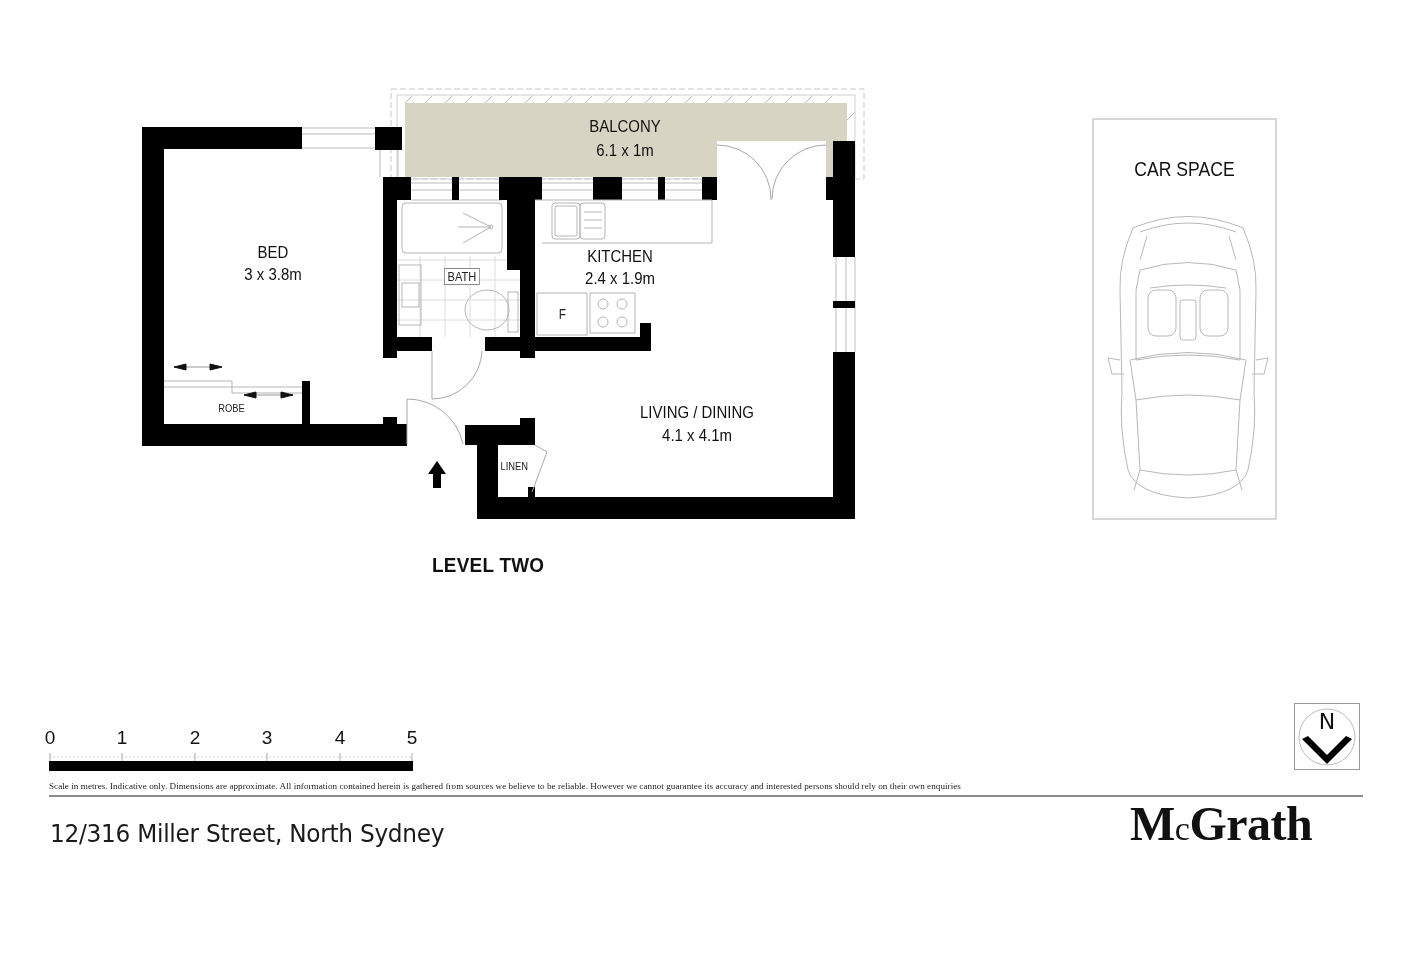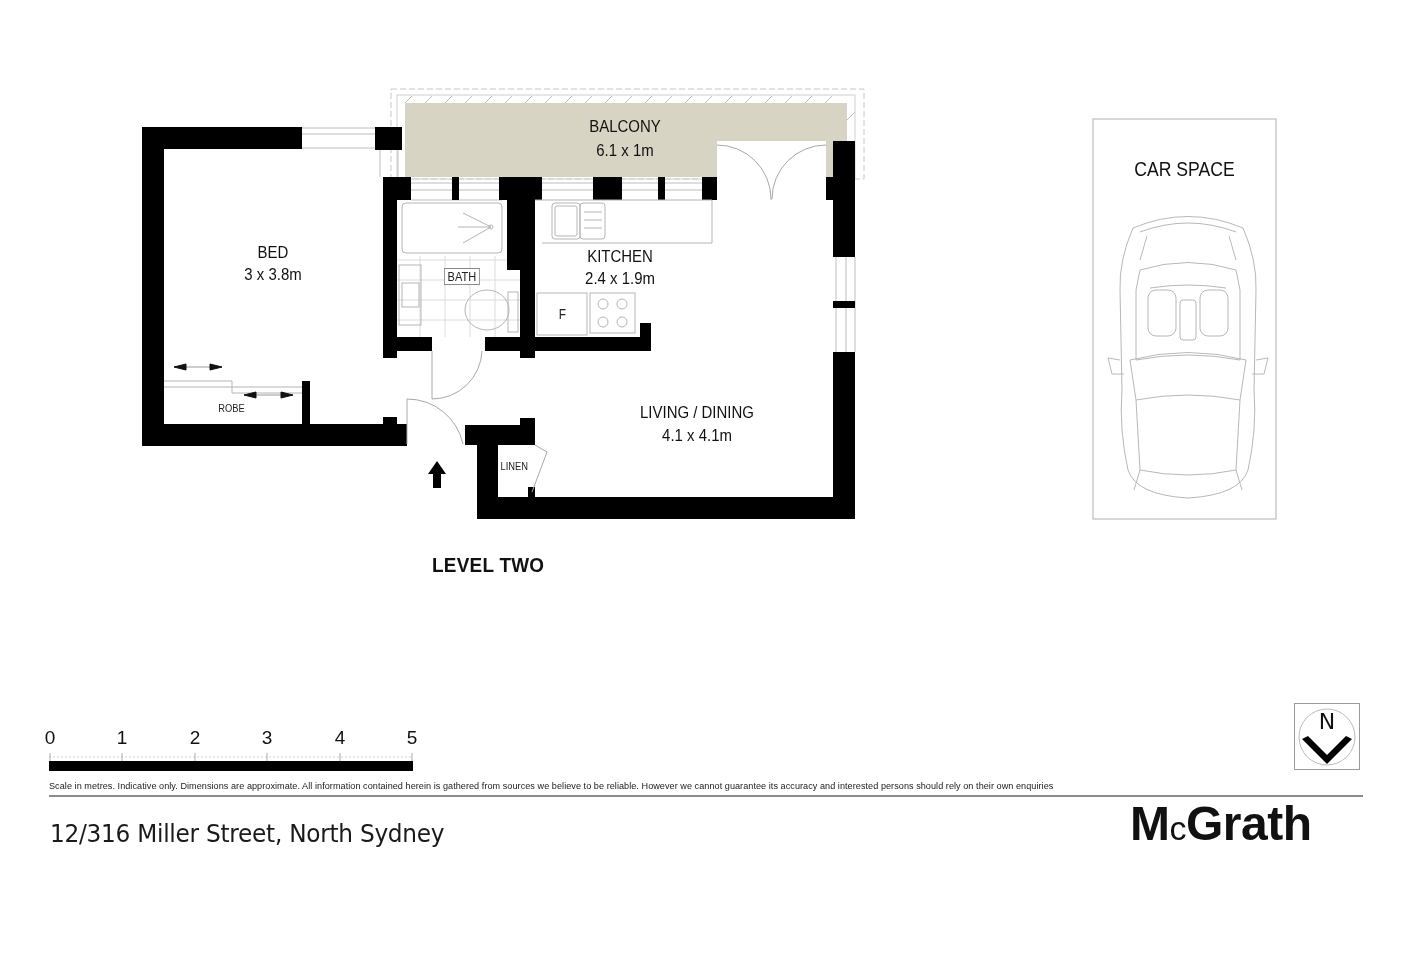--- a/index.html
+++ b/index.html
@@ -5,24 +5,24 @@
   html, body { margin: 0; padding: 0; background: #ffffff; }
   body { width: 1421px; height: 960px; position: relative; overflow: hidden; font-family: "Liberation Sans", sans-serif; color: #111; }
   svg.plan { position: absolute; left: 0; top: 0; }
   .room-label { position: absolute; text-align: center; font-family: "Liberation Sans", sans-serif; color: #111; line-height: 1.2; transform: scaleX(0.88); transform-origin: center; }
   .room-name { font-size: 17px; display: block; }
   .room-dim { font-size: 17px; display: block; }
   .small-label { position: absolute; font-size: 11px; color: #222; font-family: "Liberation Sans", sans-serif; transform: scaleX(0.85); }
   .level-title { position: absolute; left: 432px; top: 553px; font-size: 21px; font-weight: bold; letter-spacing: 0.3px; transform: scaleX(0.9); transform-origin: left; }
   .car-label { position: absolute; left: 1093px; width: 183px; top: 158px; text-align: center; font-size: 20px; transform: scaleX(0.88); }
   .scale-num { position: absolute; top: 727px; font-size: 19px; width: 20px; margin-left: -10px; text-align: center; color: #111; }
-  .disclaimer { position: absolute; left: 49px; top: 781px; width: 1320px; font-family: Liberation Sans, sans-serif; font-size: 9.1px; color: #222; white-space: nowrap; letter-spacing: 0.05px; }
+  .disclaimer { position: absolute; left: 49px; top: 781px; width: 1320px; font-family: Liberation Serif, serif; font-size: 9.1px; color: #222; white-space: nowrap; letter-spacing: 0.05px; }
   .disc-rule { position: absolute; left: 49px; top: 795px; width: 1314px; height: 2px; background: #8c8c8c; }
   .address { position: absolute; left: 50px; top: 819px; font-size: 25px; color: #1a1a1a; font-family: "DejaVu Sans", sans-serif; font-weight: normal; letter-spacing: -0.3px; transform: scaleX(0.93); transform-origin: left; }
-  .logo { position: absolute; left: 1130px; top: 800px; font-family: Liberation Sans, sans-serif; font-weight: bold; font-size: 48px; color: #111; letter-spacing: -0.5px; line-height: 1; }
+  .logo { position: absolute; left: 1130px; top: 800px; font-family: Liberation Serif, serif; font-weight: bold; font-size: 48px; color: #111; letter-spacing: -0.5px; line-height: 1; }
   .logo .lc { font-weight: normal; font-size: 34px; }
   .compass { position: absolute; left: 1294px; top: 703px; width: 66px; height: 67px; border: 1px solid #9a9a9a; box-sizing: border-box; }
 </style>
 </head>
 <body>
 
 <svg class="plan" width="1421" height="960" viewBox="0 0 1421 960">
 
   <g>
     <rect x="391" y="89" width="473" height="90" fill="none" stroke="#c8c8c8" stroke-width="1" stroke-dasharray="6,3"></rect>

